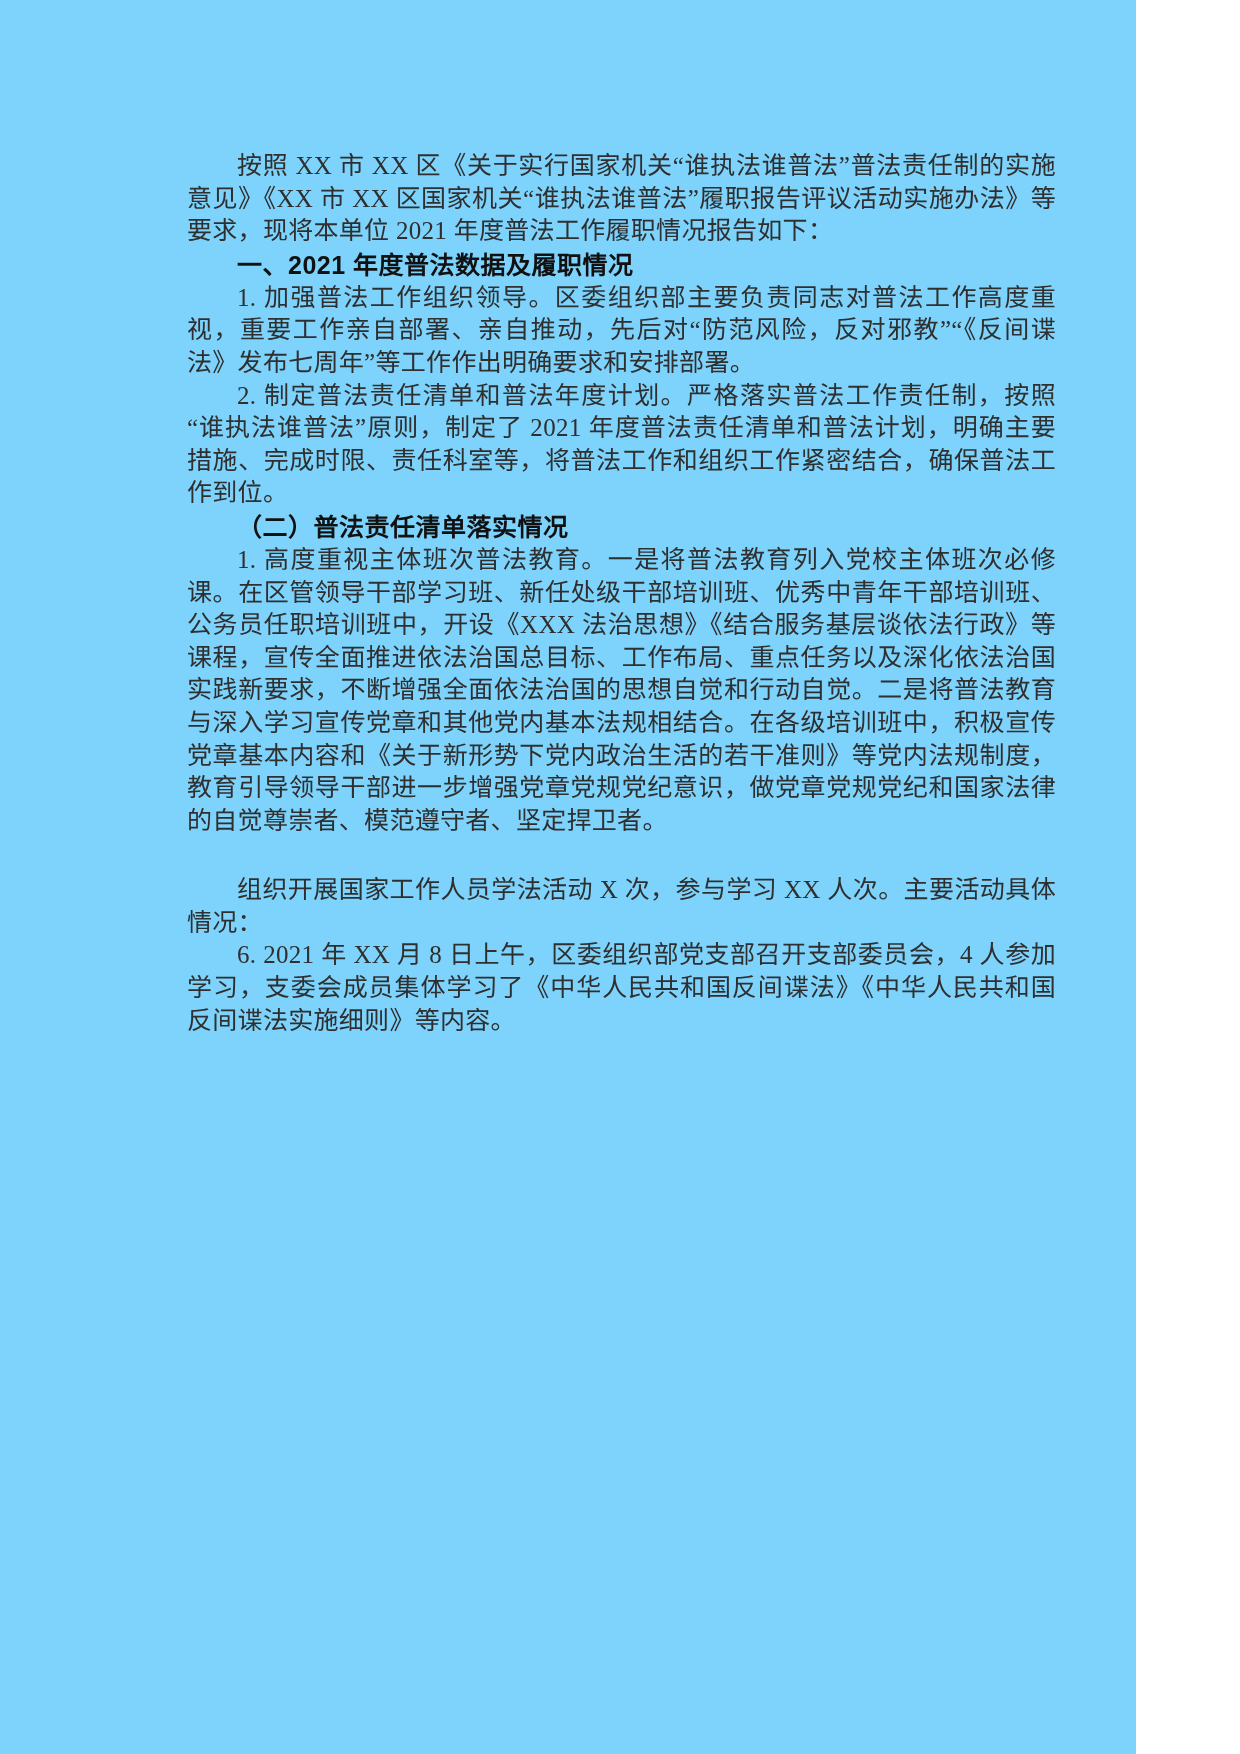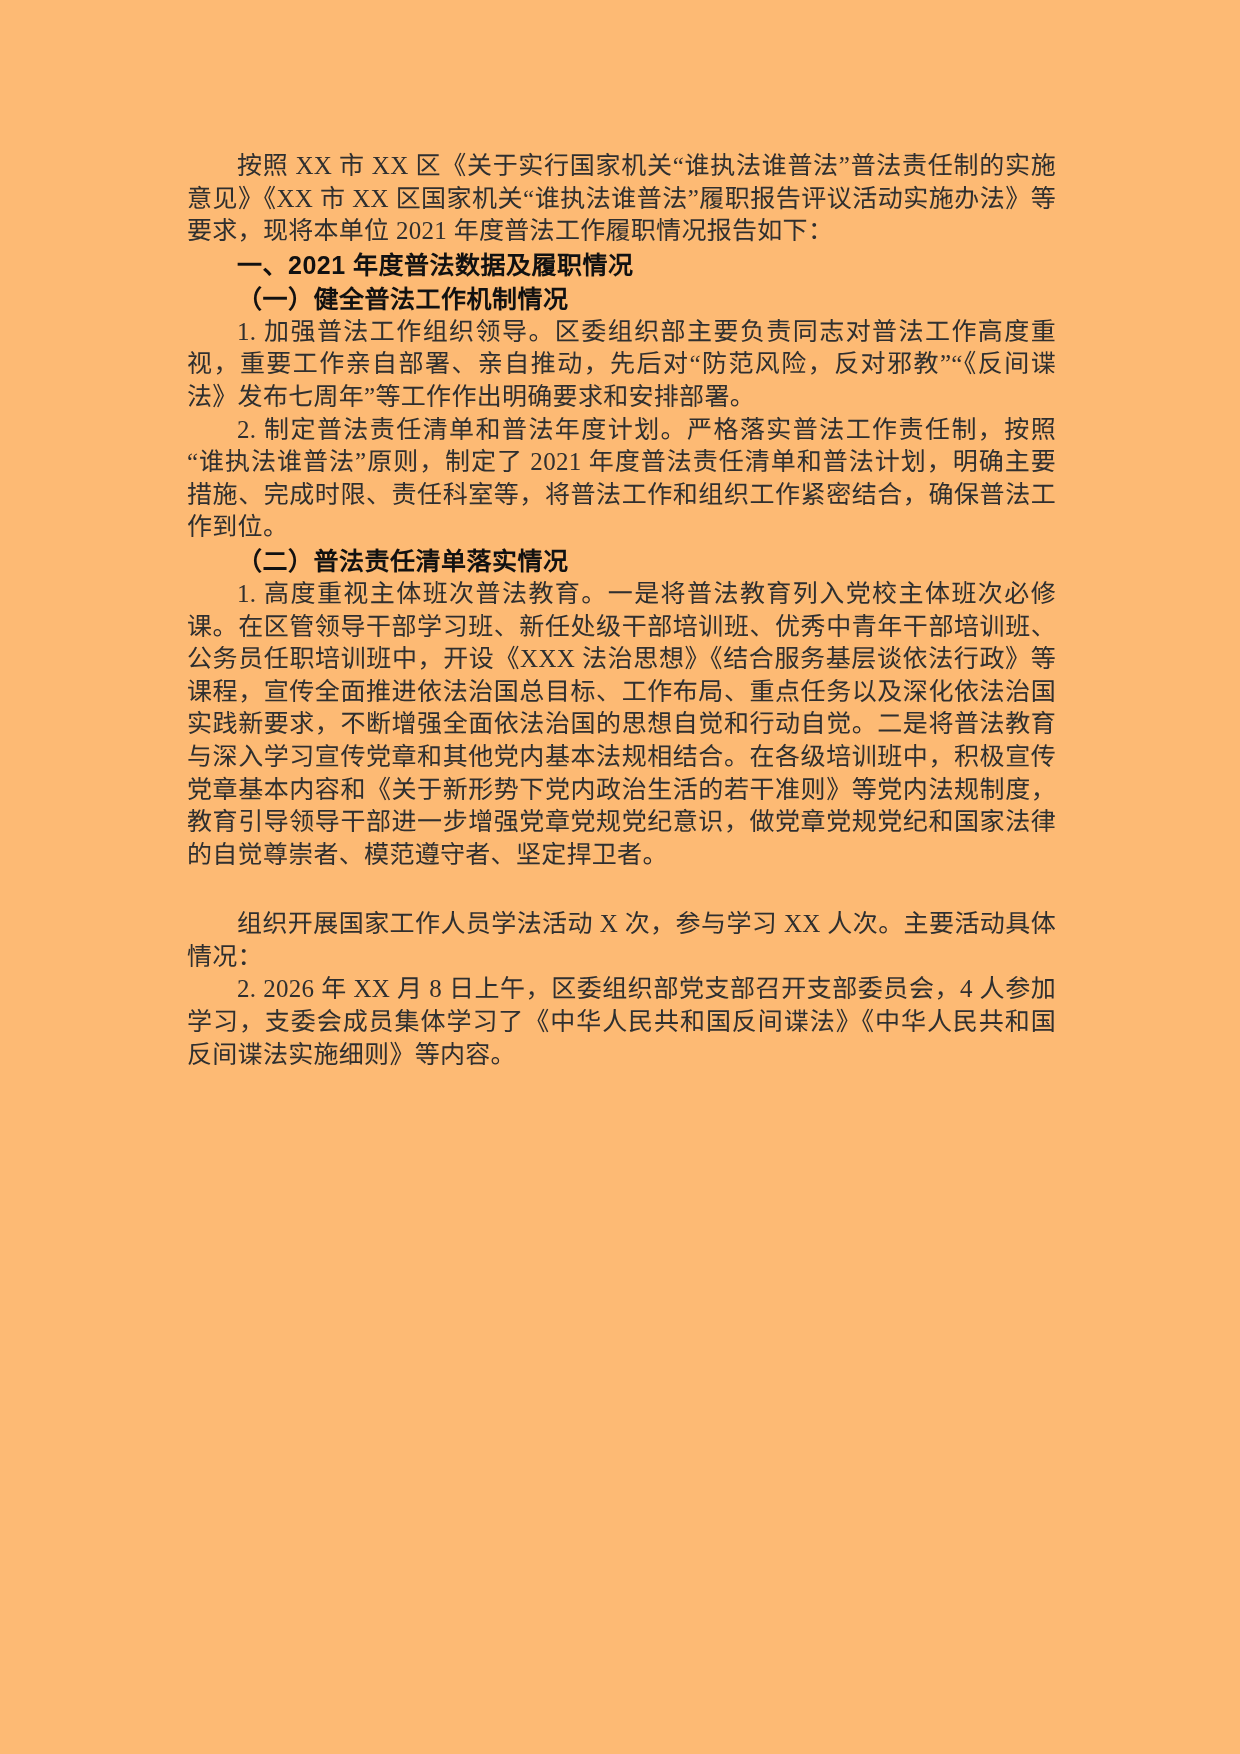--- a/index.html
+++ b/index.html
@@ -2,23 +2,23 @@
 <html lang="zh-CN"><head>
 <meta charset="utf-8">
 <style>
   html, body {
     margin: 0;
     padding: 0;
     background: #ffffff;
   }
   .page {
     position: relative;
-    width: 1240px;
+    width: 1136px;
     height: 1754px;
-    background: #fdba74;
+    background: #7dd3fc;
     overflow: hidden;
     font-family: "Liberation Serif", "DejaVu Serif", serif;
   }
   .content {
     position: absolute;
     left: 187px;
     top: 150px;
     width: 869px;
   }
   .para {
@@ -50,34 +50,33 @@
 </head>
 <body>
 
 <div class="page">
   <div class="content">
 
     <p class="para">按照 XX 市 XX 区《关于实行国家机关“谁执法谁普法”普法责任制的实施意见》《XX 市 XX 区国家机关“谁执法谁普法”履职报告评议活动实施办法》等要求，现将本单位 2021 年度普法工作履职情况报告如下：</p>
 
     <p class="heading serifnum">一、2021 年度普法数据及履职情况</p>
 
-    <p class="heading">（一）健全普法工作机制情况</p>
 
     <p class="para">1. 加强普法工作组织领导。区委组织部主要负责同志对普法工作高度重视，重要工作亲自部署、亲自推动，先后对“防范风险，反对邪教”“《反间谍法》发布七周年”等工作作出明确要求和安排部署。</p>
 
     <p class="para">2. 制定普法责任清单和普法年度计划。严格落实普法工作责任制，按照“谁执法谁普法”原则，制定了 2021 年度普法责任清单和普法计划，明确主要措施、完成时限、责任科室等，将普法工作和组织工作紧密结合，确保普法工作到位。</p>
 
     <p class="heading">（二）普法责任清单落实情况</p>
 
     <p class="para">1. 高度重视主体班次普法教育。一是将普法教育列入党校主体班次必修课。在区管领导干部学习班、新任处级干部培训班、优秀中青年干部培训班、公务员任职培训班中，开设《XXX 法治思想》《结合服务基层谈依法行政》等课程，宣传全面推进依法治国总目标、工作布局、重点任务以及深化依法治国实践新要求，不断增强全面依法治国的思想自觉和行动自觉。二是将普法教育与深入学习宣传党章和其他党内基本法规相结合。在各级培训班中，积极宣传党章基本内容和《关于新形势下党内政治生活的若干准则》等党内法规制度，教育引导领导干部进一步增强党章党规党纪意识，做党章党规党纪和国家法律的自觉尊崇者、模范遵守者、坚定捍卫者。</p>
 
 
 
     <div class="spacer"></div>
 
 
     <p class="para">组织开展国家工作人员学法活动 X 次，参与学习 XX 人次。主要活动具体情况：</p>
 
 
-    <p class="para">2. 2026 年 XX 月 8 日上午，区委组织部党支部召开支部委员会，4 人参加学习，支委会成员集体学习了《中华人民共和国反间谍法》《中华人民共和国反间谍法实施细则》等内容。</p>
+    <p class="para">6. 2021 年 XX 月 8 日上午，区委组织部党支部召开支部委员会，4 人参加学习，支委会成员集体学习了《中华人民共和国反间谍法》《中华人民共和国反间谍法实施细则》等内容。</p>
 
   </div>
 </div>
 
 </body></html>

